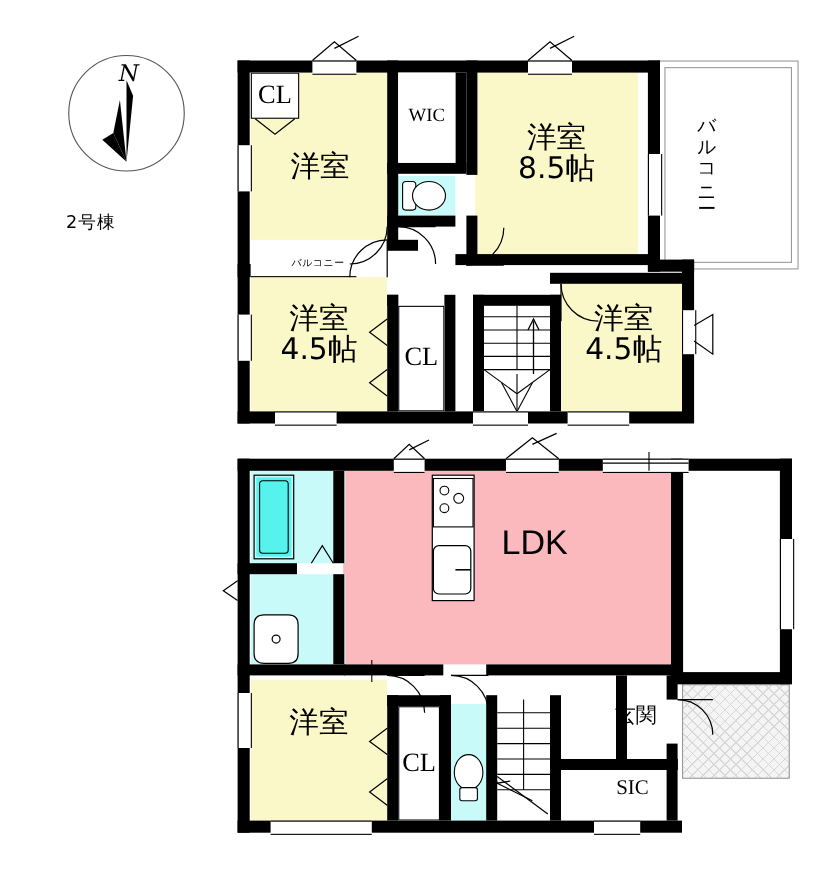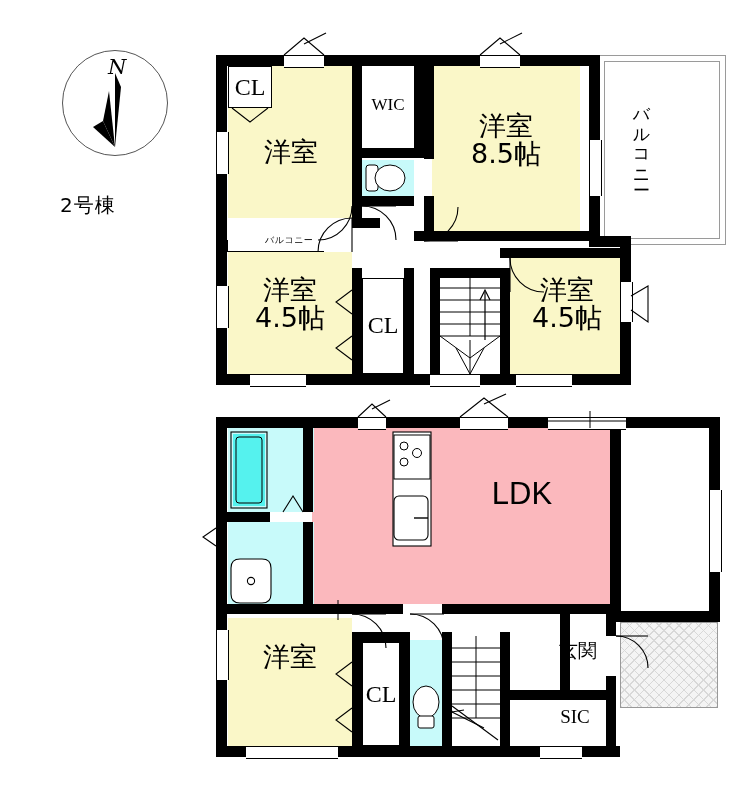--- a/index.html
+++ b/index.html
@@ -4,21 +4,21 @@
 <style>
   html,body{margin:0;padding:0;background:#ffffff;}
   body{width:740px;height:790px;position:relative;overflow:hidden;
        font-family:"Liberation Sans","DejaVu Sans",sans-serif;color:#000;}
   .stage{position:absolute;left:0;top:0;width:740px;height:790px;}
 
   
   .compass{position:absolute;left:62px;top:50px;width:104px;height:104px;
            border:1.2px solid #555;border-radius:50%;background:#fff;}
   .compass svg{position:absolute;left:0;top:0;}
-  .bldg-label{position:absolute;left:60px;top:192px;font-size:20px;
+  .bldg-label{position:absolute;left:60px;top:192px;font-size:16px;
               letter-spacing:1px;font-family:"DejaVu Sans",sans-serif;}
 
   
   .wall{position:absolute;background:#000;}
   .thin{position:absolute;border:1px solid #000;background:#fff;box-sizing:border-box;}
   .fill{position:absolute;box-sizing:border-box;}
   .ylw{background:#FAF7C8;}
   .pnk{background:#FBB8BD;}
   .cyn{background:#C8FAFA;}
   .bath{background:#55F2EE;}
@@ -307,21 +307,21 @@
 
       <path d="M616,636 A32,32 0 0 1 648,668" fill="none" stroke="#000" stroke-width="1.1"></path>
       <line x1="616" y1="636" x2="648" y2="636" stroke="#000" stroke-width="1.1"></line>
 
       <line x1="468" y1="608" x2="530" y2="608" stroke="#000" stroke-width="1.6" stroke-dasharray="3,2"></line>
 
       <line x1="338" y1="600" x2="338" y2="620" stroke="#000" stroke-width="1"></line>
       <line x1="313" y1="608" x2="360" y2="608" stroke="#000" stroke-width="1"></line>
     </svg>
 
-    <div class="lbl" style="left:452px;top:478px;width:140px;">
+    <div class="lbl" style="left:416px;top:478px;width:140px;">
       <div class="ldk-t">LDK</div>
     </div>
     <div class="lbl" style="left:236px;top:643px;width:108px;">
       <div class="rm-name">洋室</div>
     </div>
     <div class="lbl" style="left:548px;top:641px;width:60px;font-size:19px;font-family:'DejaVu Sans',sans-serif;">玄関</div>
     <div class="lbl" style="left:540px;top:707px;width:70px;font-size:19px;font-family:'Liberation Serif',serif;">SIC</div>
   </div>
 
 </div>

